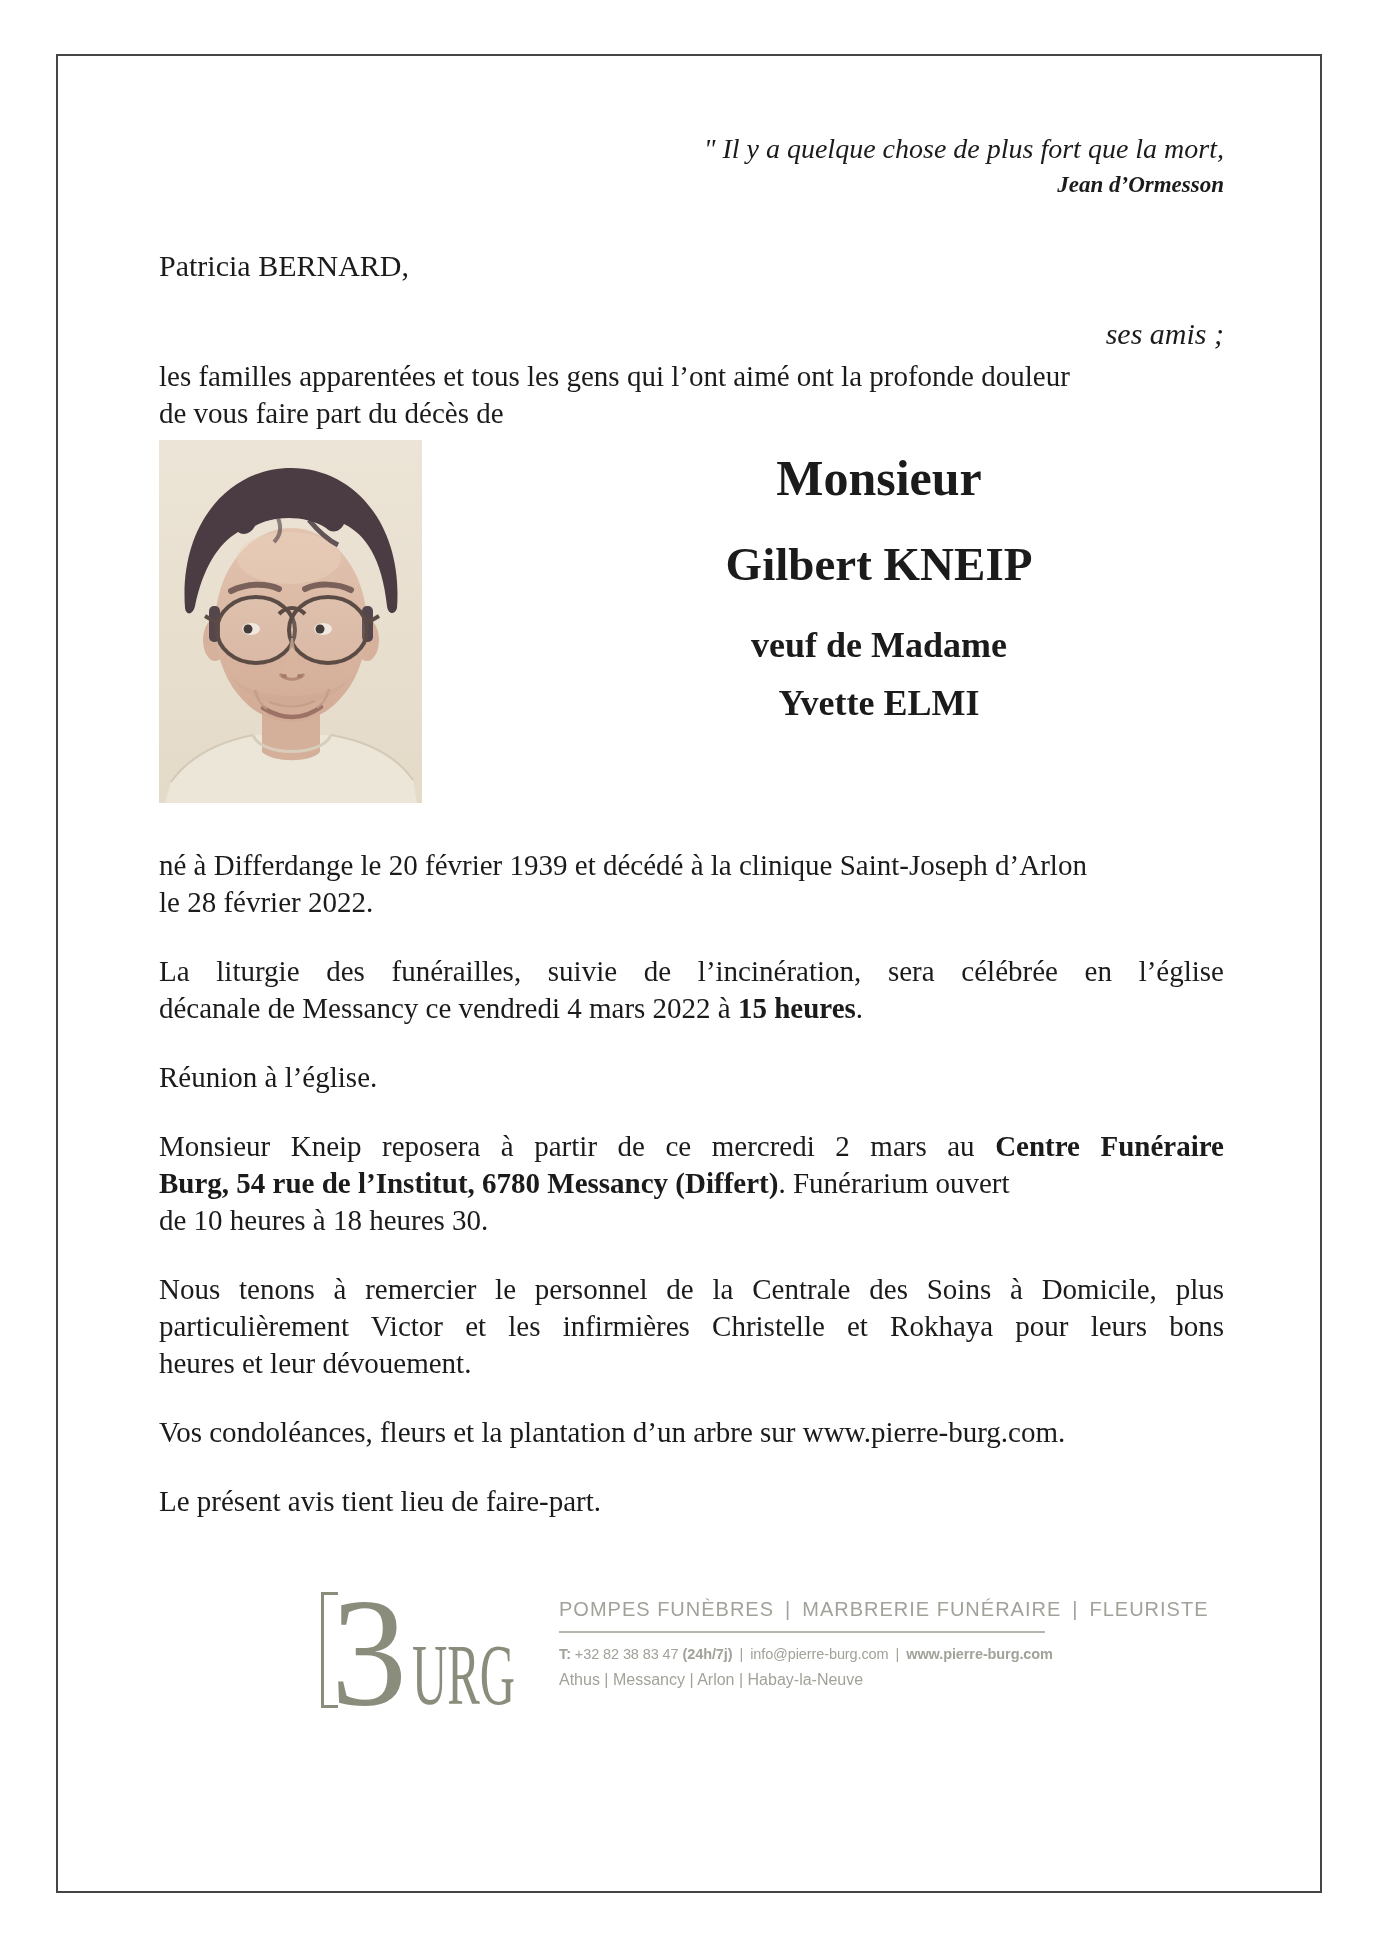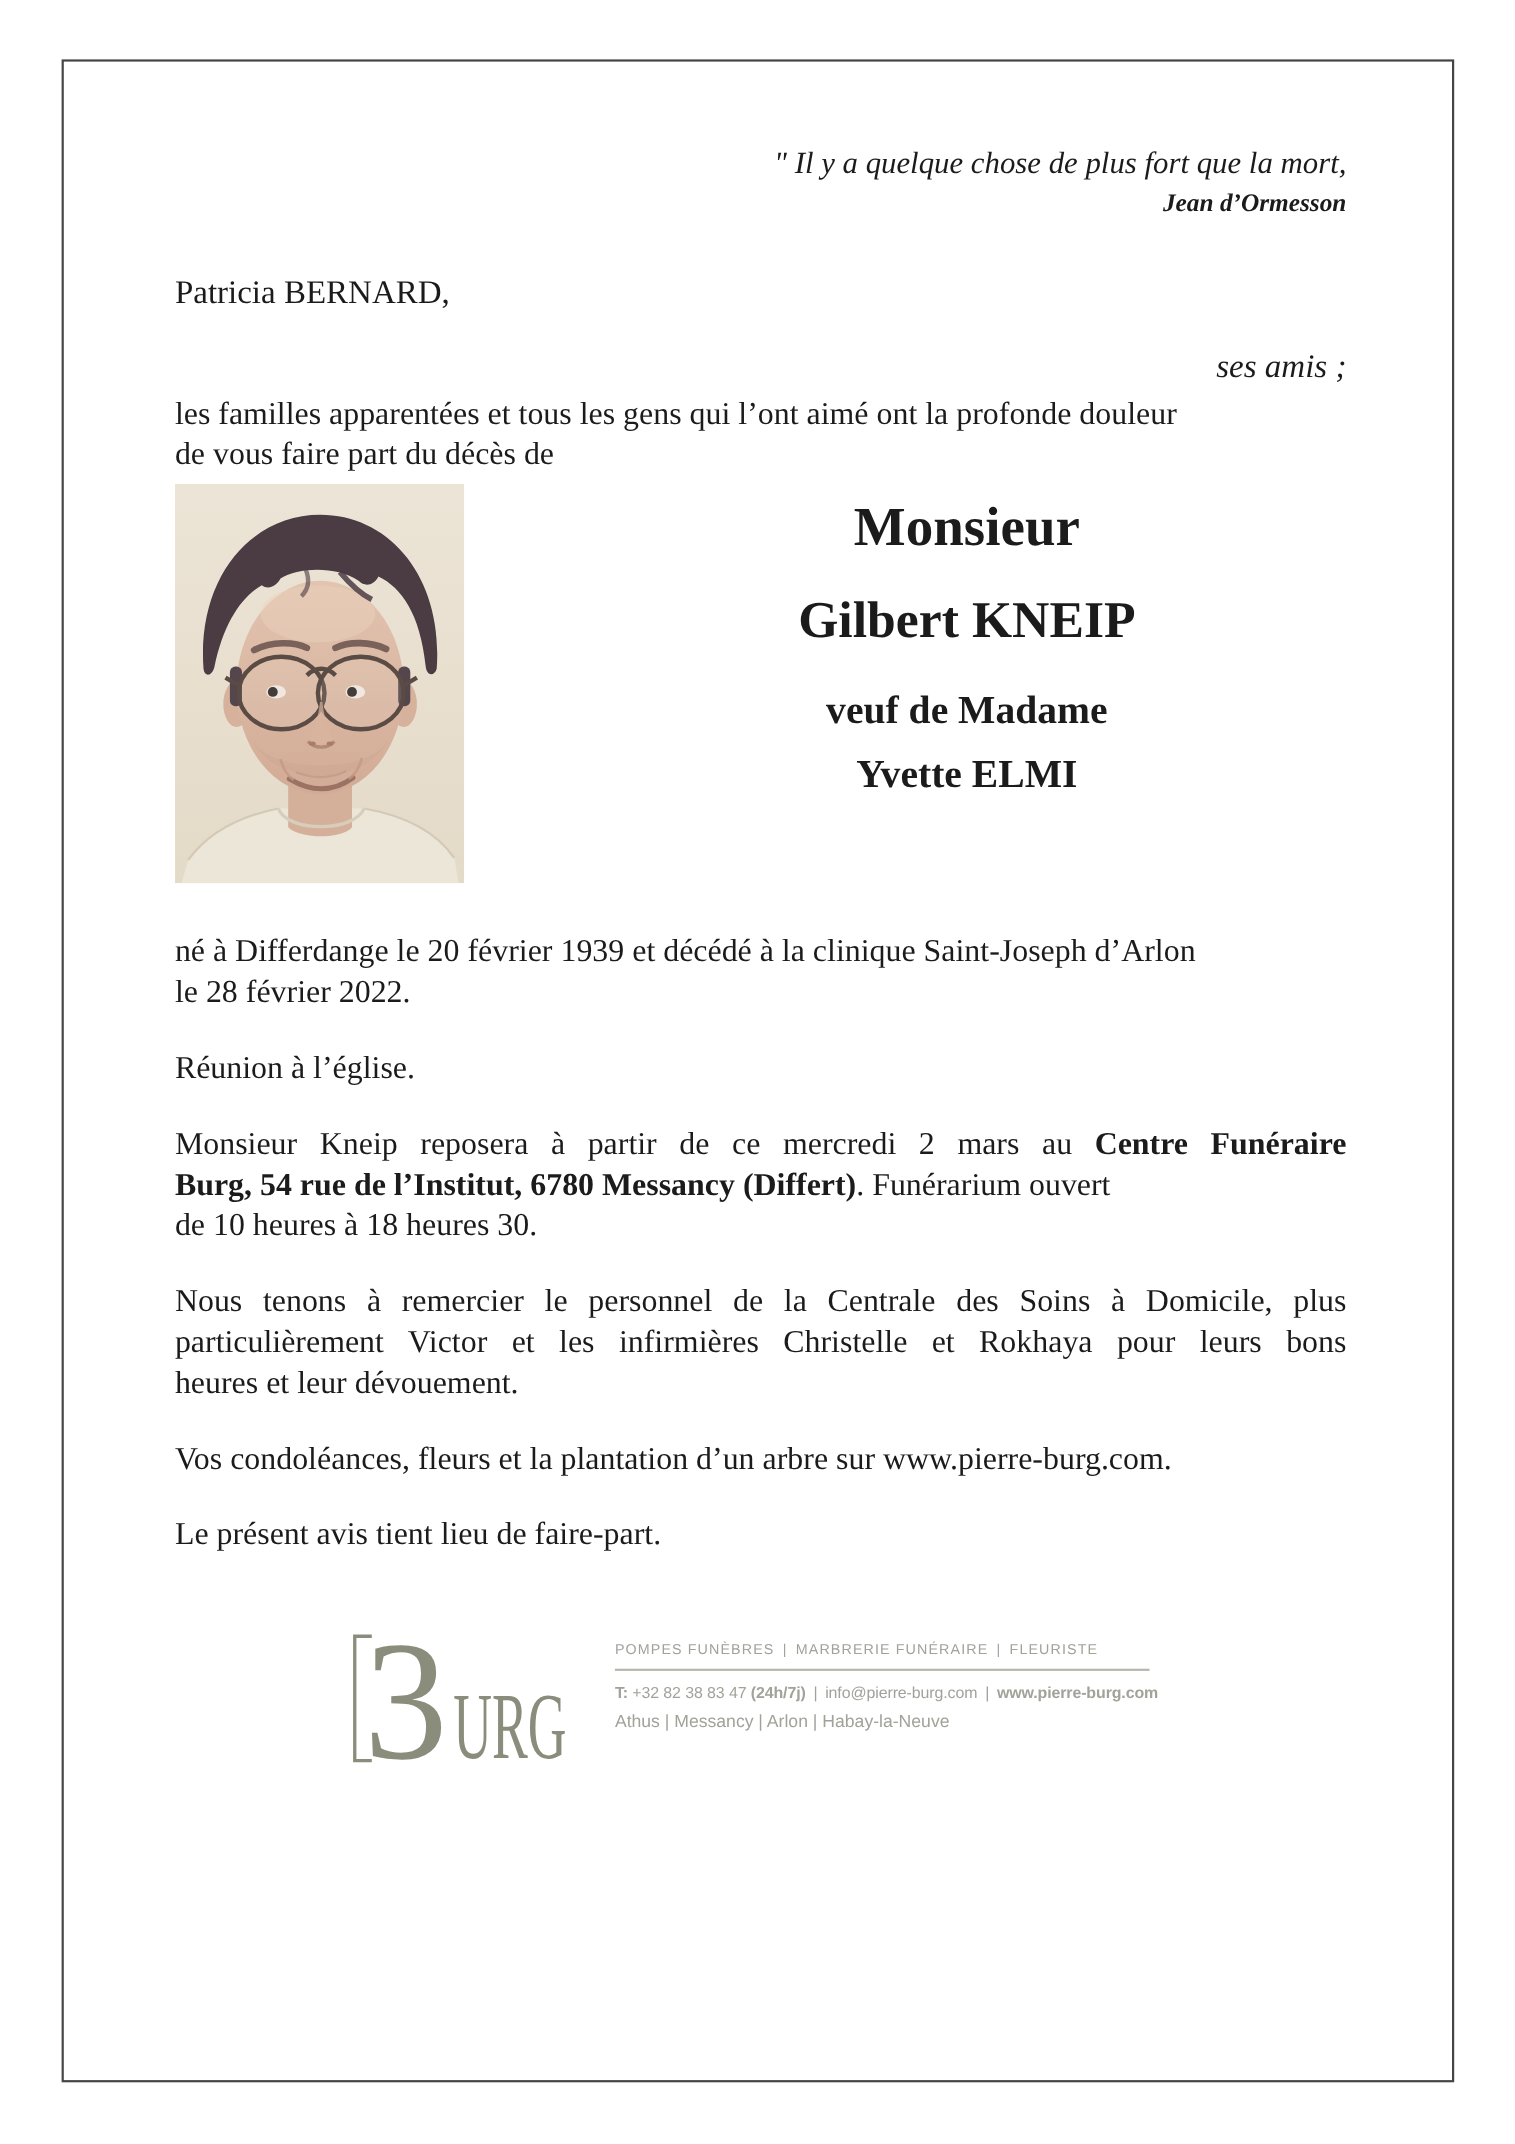--- a/index.html
+++ b/index.html
@@ -25,21 +25,21 @@
   
   .bodytext{font-size:29px;line-height:37px;}
   .bodytext p{margin:32px 0 0 0;}
   .bodytext p.first{margin-top:44px;}
   .just{text-align:justify;text-align-last:justify;}
   b{font-weight:bold;}
   
   .footer{margin-top:66px;margin-left:160px;display:flex;align-items:flex-start;}
   .logo{position:relative;width:200px;height:130px;flex:none;}
   .footer-info{margin-left:40px;padding-top:12px;width:486px;color:#a2a29a;font-family:"Liberation Sans",sans-serif;}
-  .services{font-size:13px;letter-spacing:1px;white-space:nowrap;}
+  .services{font-size:20px;letter-spacing:1px;white-space:nowrap;text-align:center;}
   .f-rule{border:none;border-top:2px solid #b6b6ae;margin:10px 0 13px 0;}
   .contact{font-size:14.5px;letter-spacing:-0.1px;white-space:nowrap;}
   .contact .b{font-weight:bold;}
   .contact .sep{margin:0 7px;}
   .cities{font-size:16px;margin-top:9px;white-space:nowrap;}
 </style>
 </head>
 <body>
 
 <div class="frame">
@@ -129,20 +129,24 @@
       <div class="t-widow2">Yvette ELMI</div>
     </div>
   </div>
 
   <div class="bodytext">
     <p class="first">
       <span>né à Differdange le 20 février 1939 et décédé à la clinique Saint-Joseph d’Arlon</span><br>
       <span>le 28 février 2022.</span>
     </p>
     <p>
+      <span class="just" style="display:block">La liturgie des funérailles, suivie de l’incinération, sera célébrée en l’église</span>
+      <span style="display:block"><span>décanale de Messancy ce vendredi 4 mars 2022 à </span><b>15 heures</b><span>.</span></span>
+    </p>
+    <p>
       <span>Réunion à l’église.</span>
     </p>
     <p>
       <span class="just" style="display:block"><span>Monsieur Kneip reposera à partir de ce mercredi 2 mars au </span><b>Centre Funéraire</b></span>
       <span style="display:block"><b>Burg, 54 rue de l’Institut, 6780 Messancy (Differt)</b><span>. Funérarium ouvert</span></span>
       <span style="display:block">de 10 heures à 18 heures 30.</span>
     </p>
     <p>
       <span class="just" style="display:block">Nous tenons à remercier le personnel de la Centrale des Soins à Domicile, plus</span>
       <span class="just" style="display:block">particulièrement Victor et les infirmières Christelle et Rokhaya pour leurs bons</span>

